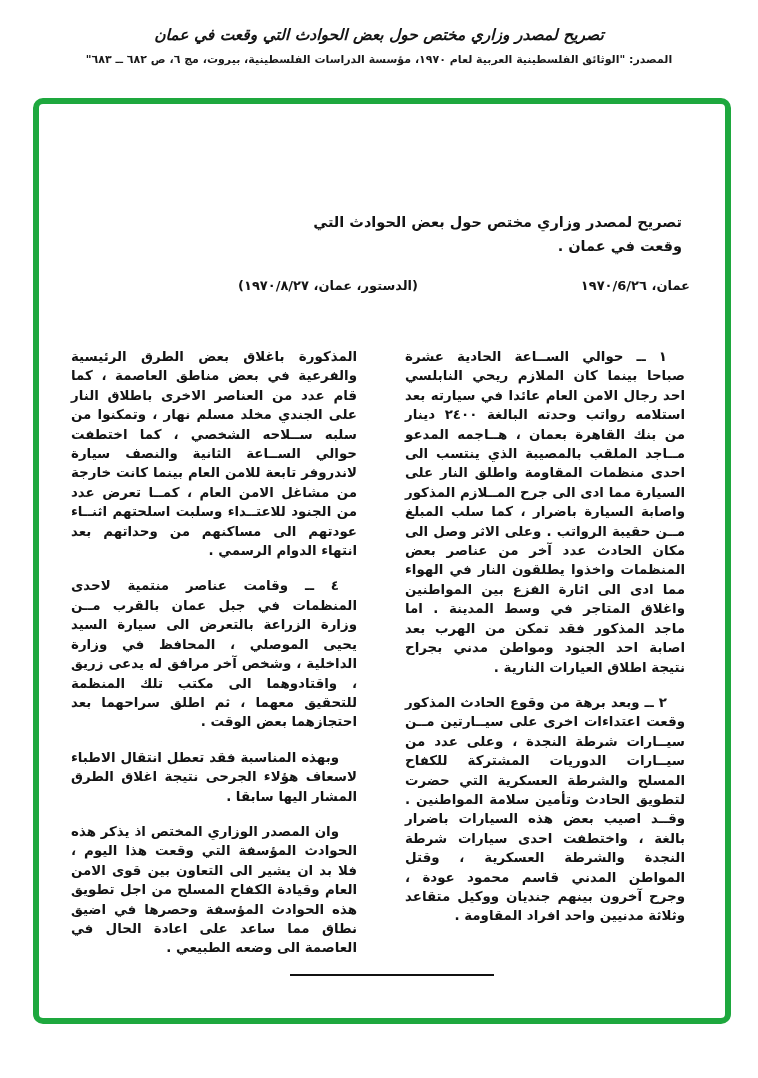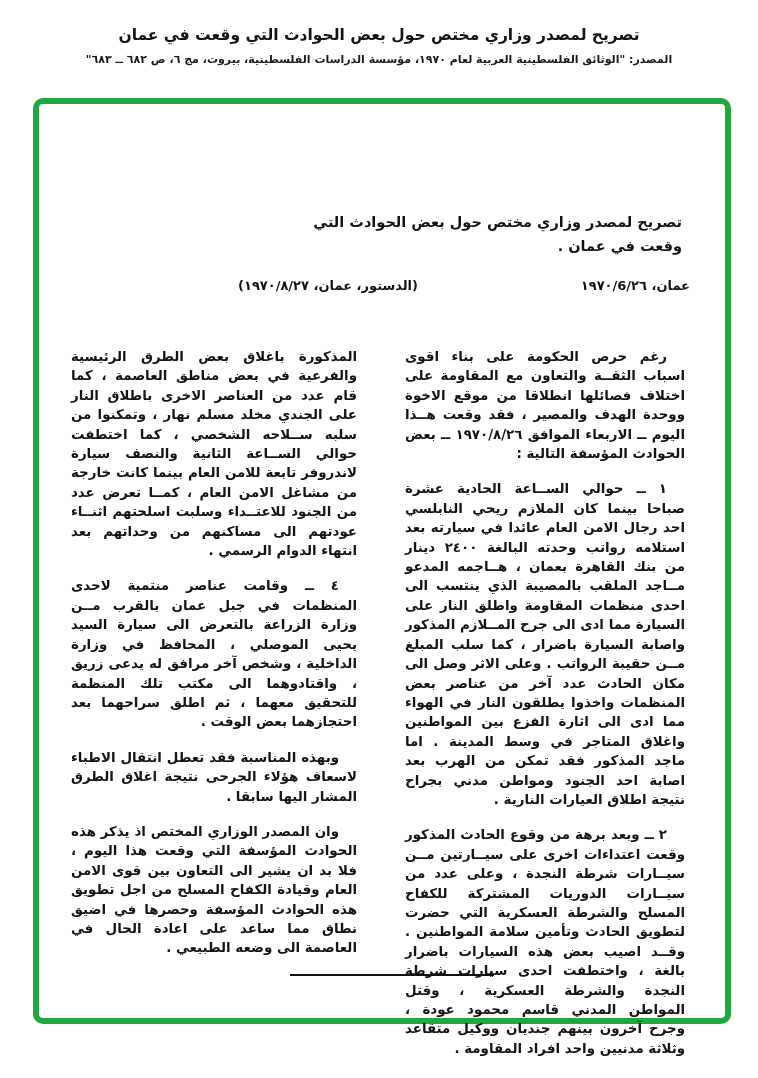--- a/index.html
+++ b/index.html
@@ -10,21 +10,21 @@
     font-family:"DejaVu Sans", sans-serif;
     color:#141414;
     overflow:hidden;
   }
   
   .page-header{
     position:absolute;top:26px;left:0;width:758px;
     text-align:center;
   }
   .page-header .main-title{
-    font-size:15.5px;font-weight:bold;letter-spacing:0.2px;
+    font-size:15.5px;font-weight:bold;letter-spacing:0.2px;font-style:italic;
   }
   .page-header .source-line{
     margin-top:9px;font-size:11px;font-weight:bold;color:#191919;
   }
   
   .green-box{
     position:absolute;left:33px;top:98px;
     width:686px;height:914px;
     border:6px solid #1ea83e;border-radius:10px;
     background:#ffffff;
@@ -74,21 +74,20 @@
   <div>وقعت في عمان .</div>
 </div>
 
 <div class="dateline">
   <span>عمان، ١٩٧٠/6/٢٦</span>
   <span>(الدستور، عمان، ١٩٧٠/٨/٢٧)</span>
 </div>
 
 <div class="doc-body">
   <div class="col col-right">
-    <p class="indent">رغم حرص الحكومة على بناء اقوى اسباب الثقــة والتعاون مع المقاومة على اختلاف فصائلها انطلاقا من موقع الاخوة ووحدة الهدف والمصير ، فقد وقعت هــذا اليوم ــ الاربعاء الموافق ١٩٧٠/٨/٢٦ ــ بعض الحوادث المؤسفة التالية :</p>
     <p class="indent">١ ــ حوالي الســاعة الحادية عشرة صباحا بينما كان الملازم ريحي النابلسي احد رجال الامن العام عائدا في سيارته بعد استلامه رواتب وحدته البالغة ٢٤٠٠ دينار من بنك القاهرة بعمان ، هــاجمه المدعو مــاجد الملقب بالمصيبة الذي ينتسب الى احدى منظمات المقاومة واطلق النار على السيارة مما ادى الى جرح المــلازم المذكور واصابة السيارة باضرار ، كما سلب المبلغ مــن حقيبة الرواتب . وعلى الاثر وصل الى مكان الحادث عدد آخر من عناصر بعض المنظمات واخذوا يطلقون النار في الهواء مما ادى الى اثارة الفزع بين المواطنين واغلاق المتاجر في وسط المدينة . اما ماجد المذكور فقد تمكن من الهرب بعد اصابة احد الجنود ومواطن مدني بجراح نتيجة اطلاق العيارات النارية .</p>
     <p class="indent">٢ ــ وبعد برهة من وقوع الحادث المذكور وقعت اعتداءات اخرى على سيــارتين مــن سيــارات شرطة النجدة ، وعلى عدد من سيــارات الدوريات المشتركة للكفاح المسلح والشرطة العسكرية التي حضرت لتطويق الحادث وتأمين سلامة المواطنين . وقــد اصيب بعض هذه السيارات باضرار بالغة ، واختطفت احدى سيارات شرطة النجدة والشرطة العسكرية ، وقتل المواطن المدني قاسم محمود عودة ، وجرح آخرون بينهم جنديان ووكيل متقاعد وثلاثة مدنيين واحد افراد المقاومة .</p>
   </div>
   <div class="col col-left">
     <p>المذكورة باغلاق بعض الطرق الرئيسية والفرعية في بعض مناطق العاصمة ، كما قام عدد من العناصر الاخرى باطلاق النار على الجندي مخلد مسلم نهار ، وتمكنوا من سلبه ســلاحه الشخصي ، كما اختطفت حوالي الســاعة الثانية والنصف سيارة لاندروفر تابعة للامن العام بينما كانت خارجة من مشاغل الامن العام ، كمــا تعرض عدد من الجنود للاعتــداء وسلبت اسلحتهم اثنــاء عودتهم الى مساكنهم من وحداتهم بعد انتهاء الدوام الرسمي .</p>
     <p class="indent">٤ ــ وقامت عناصر منتمية لاحدى المنظمات في جبل عمان بالقرب مــن وزارة الزراعة بالتعرض الى سيارة السيد يحيى الموصلي ، المحافظ في وزارة الداخلية ، وشخص آخر مرافق له يدعى زريق ، واقتادوهما الى مكتب تلك المنظمة للتحقيق معهما ، ثم اطلق سراحهما بعد احتجازهما بعض الوقت .</p>
     <p class="indent">وبهذه المناسبة فقد تعطل انتقال الاطباء لاسعاف هؤلاء الجرحى نتيجة اغلاق الطرق المشار اليها سابقا .</p>
     <p class="indent">وان المصدر الوزاري المختص اذ يذكر هذه الحوادث المؤسفة التي وقعت هذا اليوم ، فلا بد ان يشير الى التعاون بين قوى الامن العام وقيادة الكفاح المسلح من اجل تطويق هذه الحوادث المؤسفة وحصرها في اضيق نطاق مما ساعد على اعادة الحال في العاصمة الى وضعه الطبيعي .</p>
   </div>
 </div>

